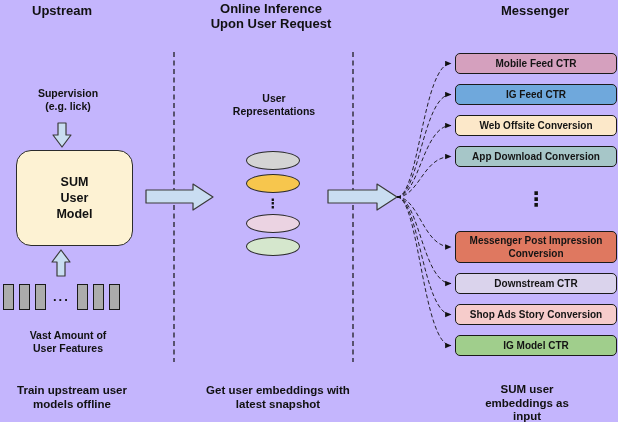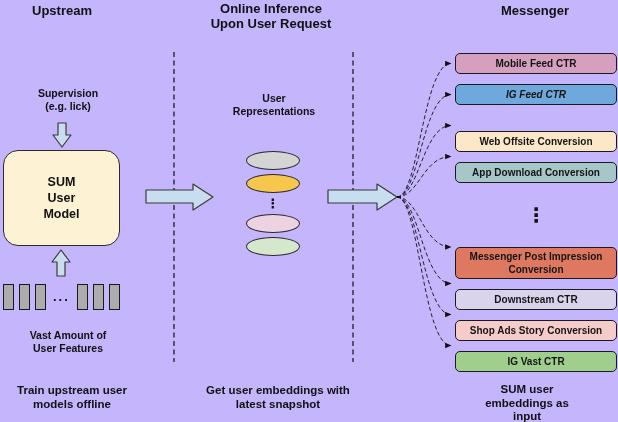--- a/index.html
+++ b/index.html
@@ -7,21 +7,21 @@
     position:relative;width:618px;height:422px;background:#c4b5fd;
     font-family:"Liberation Sans","DejaVu Sans",sans-serif;color:#111;overflow:hidden;
   }
   .overlay{position:absolute;left:0;top:0;width:618px;height:422px;pointer-events:none;}
   .txt{position:absolute;text-align:center;transform:translateX(-50%);font-weight:700;}
   .multiline{white-space:pre-line;}
   .section-title{font-size:13px;line-height:15px;}
   .label-sm{font-size:10.5px;line-height:12.5px;}
   .caption{font-size:11.5px;line-height:13.5px;text-align:center;}
   .sum-box{
-    position:absolute;left:3px;top:150px;width:117px;height:96px;box-sizing:border-box;
+    position:absolute;left:16px;top:150px;width:117px;height:96px;box-sizing:border-box;
     border:1.4px solid #2b2b2b;border-radius:15px;
     display:flex;align-items:center;justify-content:center;text-align:center;
     font-size:12.5px;font-weight:700;line-height:16px;
   }
   .bars{position:absolute;left:3px;top:283px;display:flex;align-items:center;gap:5px;height:27px;}
   .fbar{width:11px;height:26px;border:1.4px solid #1a1a1a;box-sizing:border-box;}
   .bar-dots{font-size:13px;font-weight:700;letter-spacing:2px;line-height:10px;margin:0 2px;}
   .embed-stack{position:absolute;left:246px;top:151px;width:54px;display:flex;flex-direction:column;align-items:center;gap:4px;}
   .embed{width:54px;height:19px;border-radius:50%;border:1.3px solid #2b2b2b;box-sizing:border-box;}
   .embed-dots{font-size:13px;font-weight:700;line-height:13px;}
@@ -96,28 +96,28 @@
   <div class="embed-stack" id="embed-stack">
       <div class="embed" style="background: rgb(212, 212, 212);"></div>
       <div class="embed" style="background: rgb(247, 198, 77);"></div>
       <div class="embed-dots">⋮</div>
       <div class="embed" style="background: rgb(235, 211, 226);"></div>
       <div class="embed" style="background: rgb(213, 231, 205);"></div>
     </div>
 
   <div class="ds-list" id="downstream-list">
       <div class="ds-box" style="background: rgb(213, 160, 190);">Mobile Feed CTR</div>
-      <div class="ds-box" style="background: rgb(111, 168, 220); font-style: italic;">IG Feed CTR</div>
-      <div class="ds-box" style="background: rgb(252, 232, 201); margin-top: 16px;">Web Offsite Conversion</div>
+      <div class="ds-box" style="background: rgb(111, 168, 220);">IG Feed CTR</div>
+      <div class="ds-box" style="background: rgb(252, 232, 201);">Web Offsite Conversion</div>
       <div class="ds-box" style="background: rgb(166, 198, 200);">App Download Conversion</div>
       <div class="ds-dots">⋮</div>
       <div class="ds-box" style="background: rgb(223, 120, 96);">Messenger Post Impression Conversion</div>
       <div class="ds-box" style="background: rgb(218, 211, 236);">Downstream CTR</div>
       <div class="ds-box" style="background: rgb(246, 204, 203);">Shop Ads Story Conversion</div>
-      <div class="ds-box" style="background: rgb(160, 206, 140);">IG Vast CTR</div>
+      <div class="ds-box" style="background: rgb(160, 206, 140);">IG Model CTR</div>
     </div>
 
   <div class="txt caption multiline" style="left:72px;top:384px;">Train upstream user
 models offline</div>
   <div class="txt caption multiline" style="left:278px;top:384px;">Get user embeddings with
 latest snapshot</div>
   <div class="txt caption multiline" style="left:527px;top:383px;">SUM user embeddings as input
 features to massive downstream
 models</div>
 

